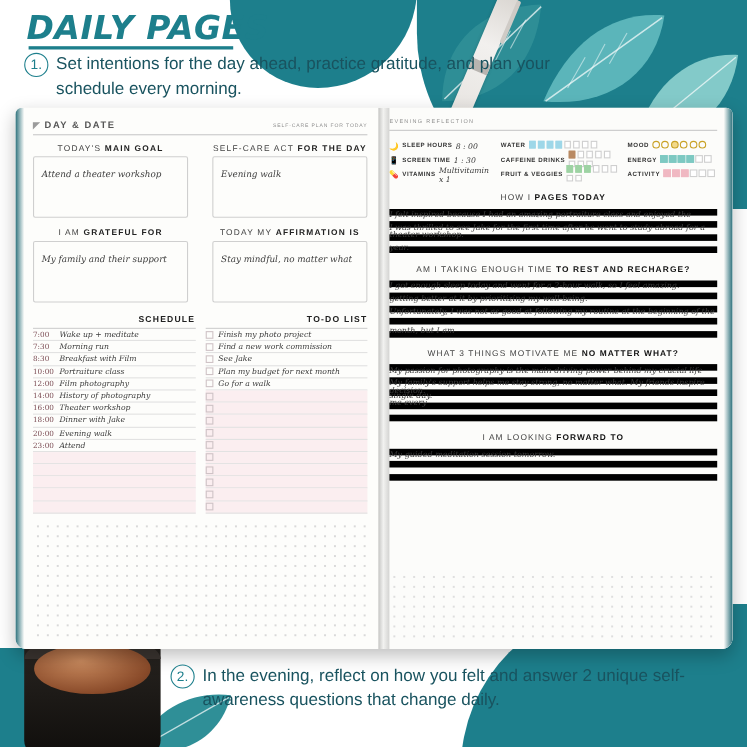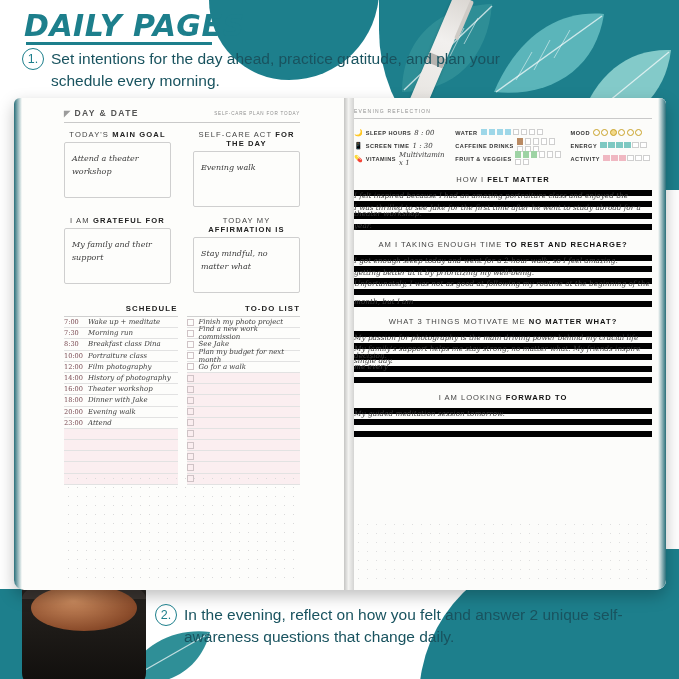--- a/index.html
+++ b/index.html
@@ -107,21 +107,21 @@
 
   
   .book {
     position:absolute; left:14px; top:98px; width:652px; height:492px; z-index:4;
     background:#fdfdfb;
     border-radius:6px 6px 10px 10px;
     box-shadow: 0 6px 16px rgba(0,0,0,.25);
     display:flex;
     overflow:hidden;
   }
-  .page { position:relative; height:100%; background:#fdfdfb;margin-left:34px; }
+  .page { position:relative; height:100%; background:#fdfdfb; }
   .page.left  { width:330px; padding:10px 10px 6px 16px; }
   .page.right { width:322px; padding:10px 14px 6px 10px; background:#fcfcfa; }
   .spine {
     position:absolute; left:330px; top:0; width:10px; height:100%;
     background: linear-gradient(90deg, rgba(0,0,0,.22), rgba(0,0,0,.04) 45%, rgba(0,0,0,.16));
     z-index:6;
   }
   .book-edge-l, .book-edge-r {
     position:absolute; top:0; height:100%; width:8px; z-index:5;
   }
@@ -301,21 +301,21 @@
             <div class="lrow">
               <span class="t">7:00</span>
               <span class="v">Wake up + meditate</span>
             </div>
             <div class="lrow">
               <span class="t">7:30</span>
               <span class="v">Morning run</span>
             </div>
             <div class="lrow">
               <span class="t">8:30</span>
-              <span class="v">Breakfast class Dina</span>
+              <span class="v">Breakfast with Film</span>
             </div>
             <div class="lrow">
               <span class="t">10:00</span>
               <span class="v">Portraiture class</span>
             </div>
             <div class="lrow">
               <span class="t">12:00</span>
               <span class="v">Film photography</span>
             </div>
             <div class="lrow">
@@ -479,21 +479,21 @@
           </div>
           <div class="trow">
             <span class="tlabel">ACTIVITY</span>
             <span><span class="sq" style="background:#f0b8c2;border:1px solid #f0b8c2"></span><span class="sq" style="background:#f0b8c2;border:1px solid #f0b8c2"></span><span class="sq" style="background:#f0b8c2;border:1px solid #f0b8c2"></span><span class="sq" style="background:#fff;border:1px solid #cfcfcf"></span><span class="sq" style="background:#fff;border:1px solid #cfcfcf"></span><span class="sq" style="background:#fff;border:1px solid #cfcfcf"></span></span>
           </div>
         </div>
     </div>
 
     <div id="questions">
         <div class="qsec">
-          <div class="qhead"><span>HOW I</span> <b>FELT MATTER</b></div>
+          <div class="qhead"><span>HOW I</span> <b>PAGES TODAY</b></div>
           <div class="ql"><span class="qtext">I felt inspired because I had an amazing portraiture class and enjoyed the theater workshop.</span></div>
           <div class="ql"><span class="qtext">I was thrilled to see Jake for the first time after he went to study abroad for a year.</span></div>
           <div class="ql"><span class="qtext"></span></div>
           <div class="ql"><span class="qtext"></span></div>
         </div>
         <div class="qsec">
           <div class="qhead"><span>AM I TAKING ENOUGH TIME</span> <b>TO REST AND RECHARGE?</b></div>
           <div class="ql"><span class="qtext">I got enough sleep today and went for a 2-hour walk, so I feel amazing.</span></div>
           <div class="ql"><span class="qtext">getting better at it by prioritizing my well-being.</span></div>
           <div class="ql"><span class="qtext">Unfortunately, I was not as good at following my routine at the beginning of the month, but I am</span></div>

